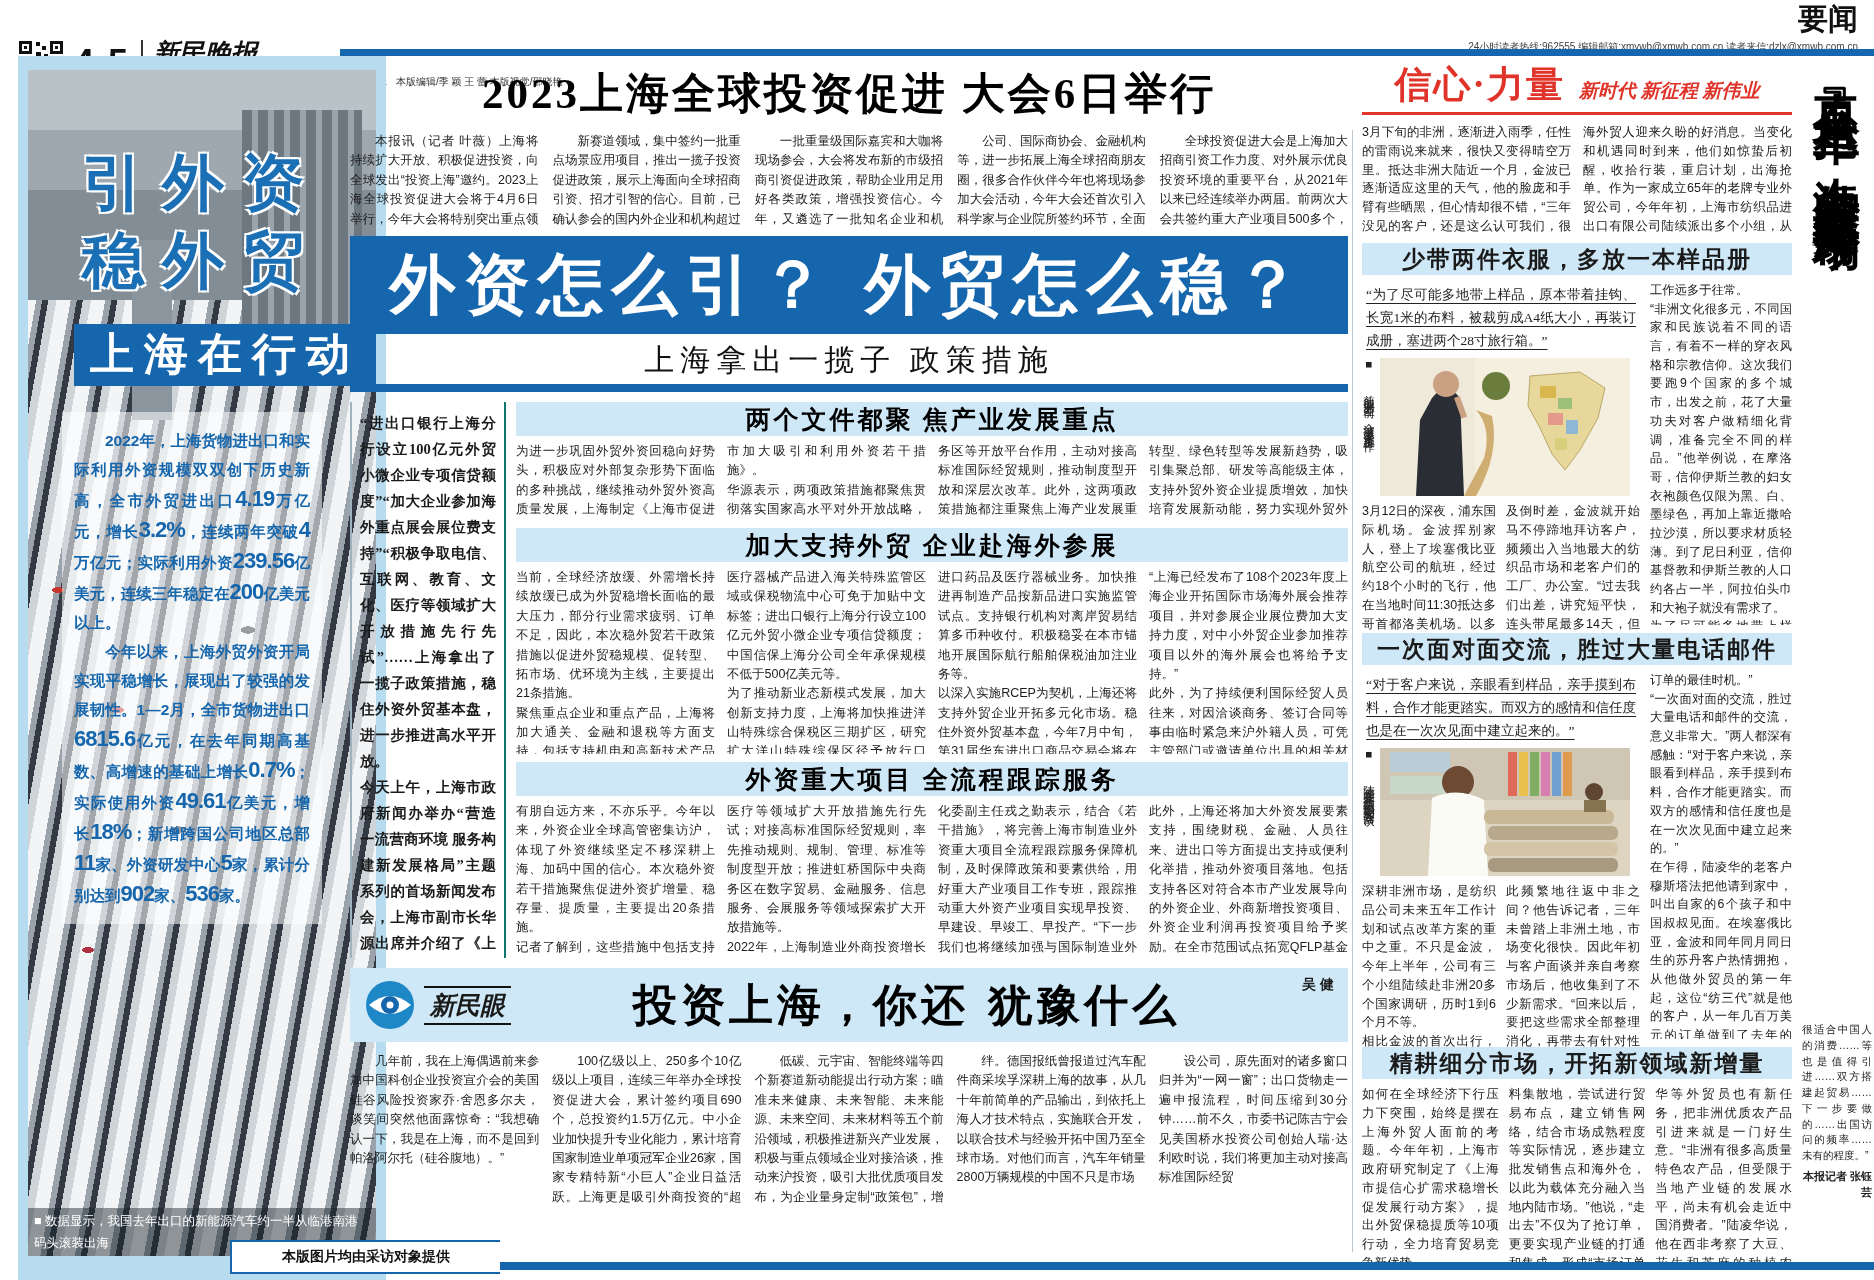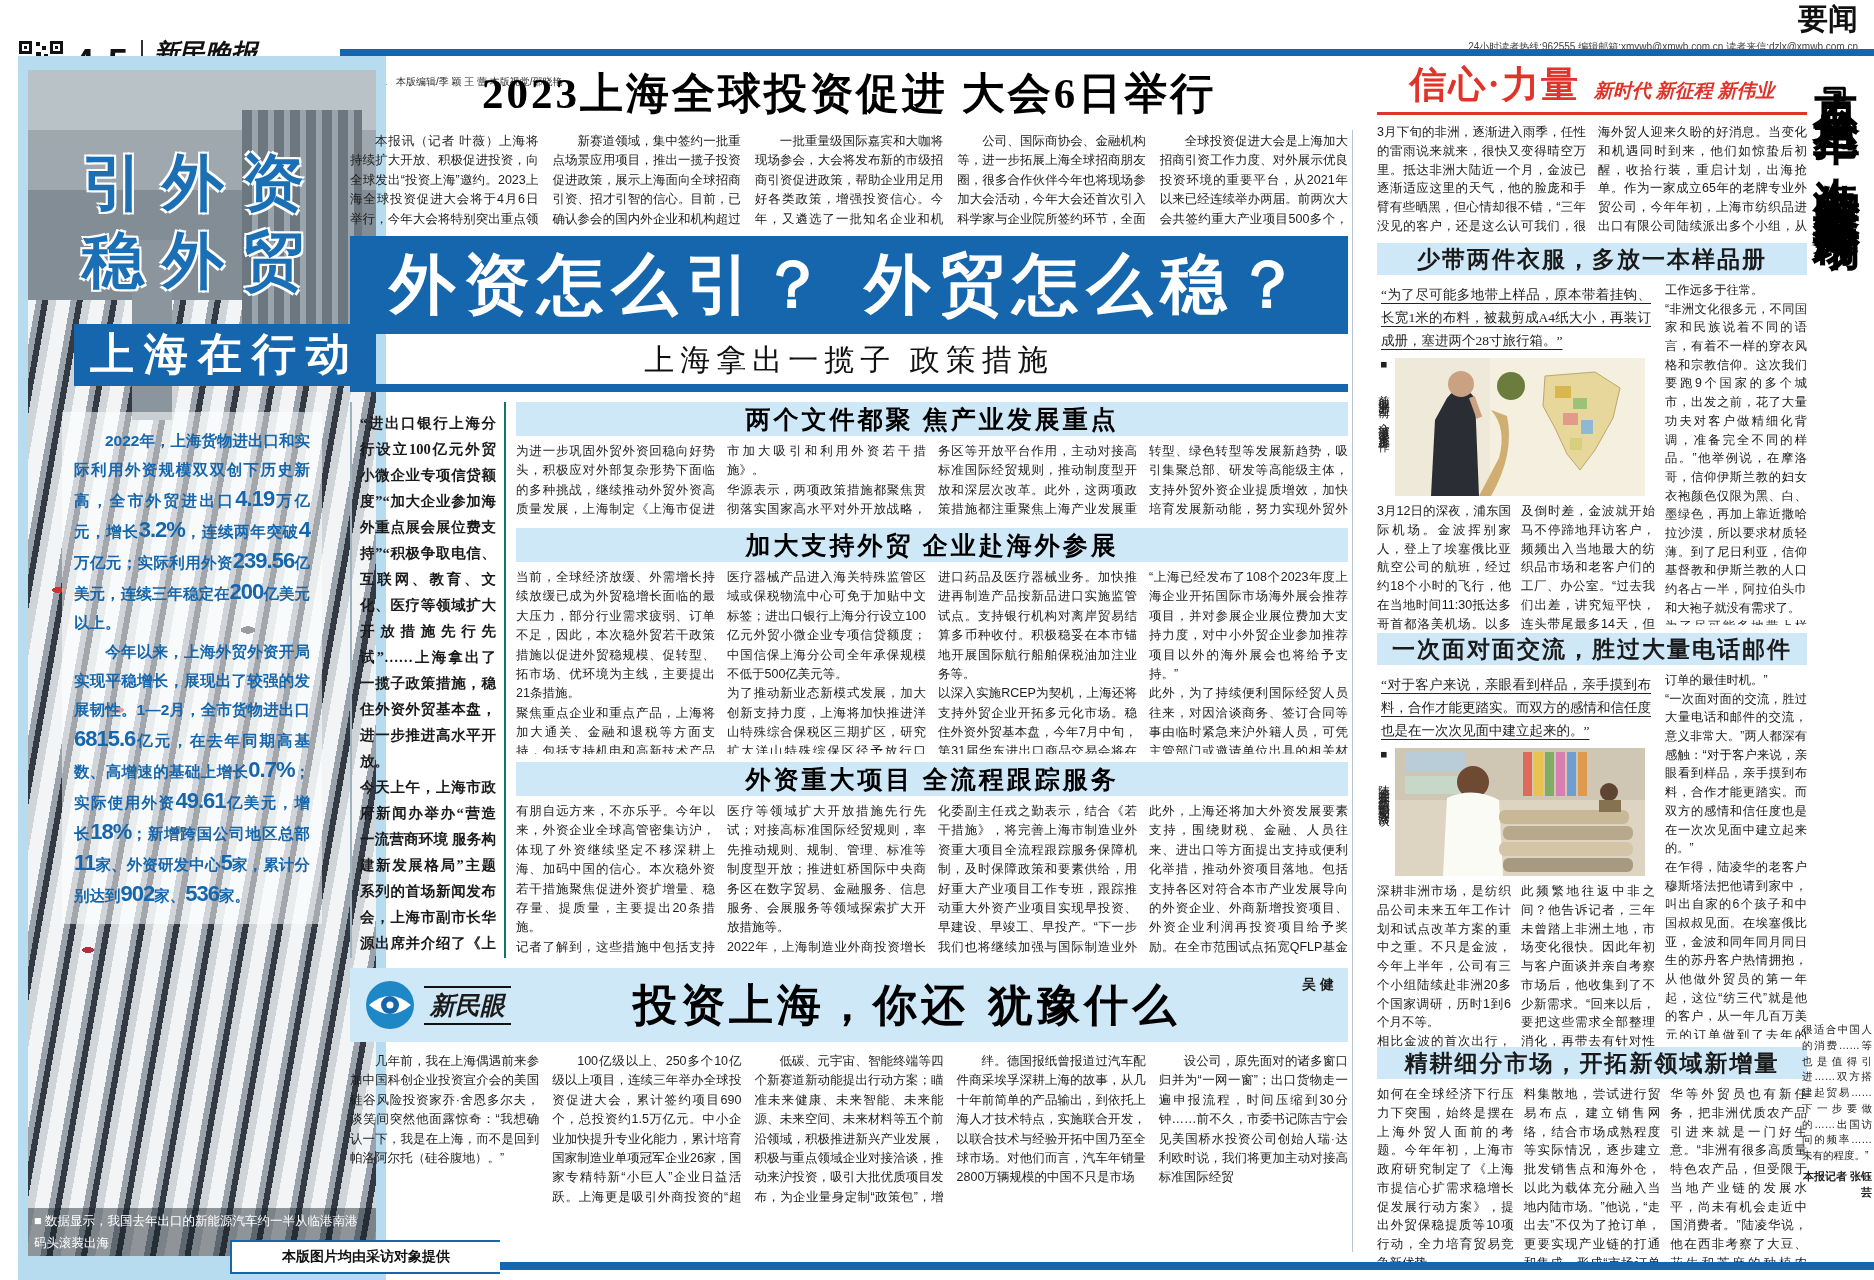--- a/index.html
+++ b/index.html
@@ -76,21 +76,21 @@
   .xmy-band{background:#cfe8f7;height:74px;display:flex;align-items:center;padding:0 14px;gap:14px;}
   .xmy-brand{display:flex;align-items:center;gap:8px;}
   .xmy-name{font-family:"Liberation Serif",serif;font-style:italic;font-weight:900;font-size:25px;
      border-top:2px solid #111;border-bottom:2px solid #111;padding:1px 6px;}
   .xmy-title{flex:1;text-align:center;font-weight:900;font-size:44px;letter-spacing:4px;color:#000;
      font-family:"DejaVu Sans",sans-serif;}
   .xmy-author{font-size:14px;font-weight:700;align-self:flex-start;margin-top:8px;}
   .xmy-cols{display:flex;gap:13px;margin-top:10px;height:152px;overflow:hidden;}
   
   .vdiv{position:absolute;left:1352px;top:130px;width:1px;height:1122px;background:#b9c6cf;}
-  .rpage{position:absolute;left:1362px;top:60px;width:430px;height:1212px;overflow:hidden;margin-left:15px;}
+  .rpage{position:absolute;left:1362px;top:60px;width:430px;height:1212px;overflow:hidden;}
   .rbanner{height:52px;border-bottom:3px solid #e0342a;display:flex;align-items:baseline;gap:14px;justify-content:center;}
   .rbanner-title{font-family:"Liberation Serif",serif;font-weight:900;font-size:37px;color:#e0342a;letter-spacing:2px;}
   .rbanner-slogan{font-family:"Liberation Serif",serif;font-weight:900;font-style:italic;font-size:19px;color:#e0342a;}
   .rintro{display:flex;gap:12px;margin-top:8px;height:112px;overflow:hidden;}
   .rcol{flex:1;font-size:12.5px;line-height:1.5;text-align:justify;}
   .rbar{background:#cfe8f7;height:32px;margin-top:8px;display:flex;align-items:center;justify-content:center;
      font-family:"Liberation Serif",serif;font-weight:900;font-size:23px;letter-spacing:2px;}
   .rsec{display:flex;gap:10px;margin-top:6px;}
   .rleft{width:278px;flex:none;}
   .rside{flex:1;font-size:12.3px;line-height:1.52;text-align:justify;overflow:hidden;}

